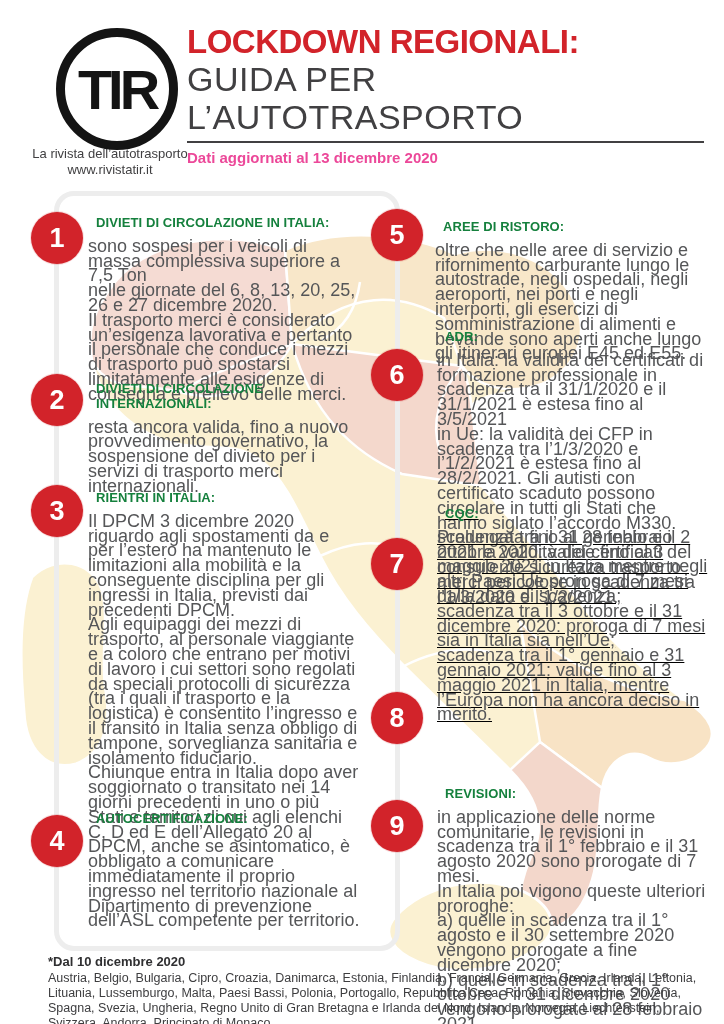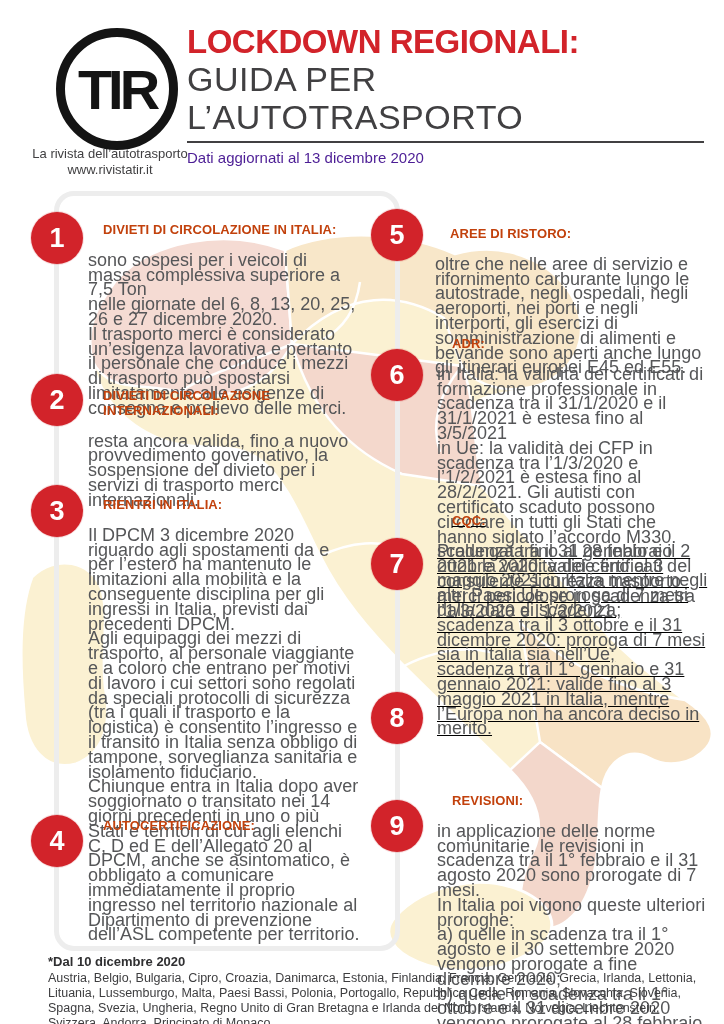--- a/index.html
+++ b/index.html
@@ -10,40 +10,40 @@
   .logo-circle{position:absolute;left:56px;top:28px;width:104px;height:104px;
         border:9px solid #141414;border-radius:50%;background:#fff;
         display:flex;align-items:center;justify-content:center;z-index:5;}
   .logo-circle span{font-size:56px;font-weight:800;letter-spacing:-4px;color:#141414;}
   .tagline{position:absolute;left:18px;top:146px;width:184px;text-align:center;
         font-size:13px;line-height:16px;color:#414042;z-index:5;}
   .title-block{position:absolute;left:187px;top:24px;width:517px;z-index:5;}
   .title-red{font-size:33px;font-weight:800;color:#d2232a;letter-spacing:-0.5px;line-height:36px;margin:0;}
   .title-gray{font-size:34px;font-weight:400;color:#414042;letter-spacing:0.5px;line-height:38px;margin:0;}
   .rule{height:2px;background:#414042;margin-top:5px;}
-  .updated{font-size:15px;color:#4c1d95;margin-top:6px;}
+  .updated{font-size:15px;color:#ec4899;margin-top:6px;font-weight:bold;}
 
   
   .italy-map{position:absolute;left:0;top:222px;width:724px;height:800px;z-index:1;}
 
   
   .frame{position:absolute;left:54px;top:191px;width:346px;height:760px;box-sizing:border-box;
         border:5px solid #ededed;border-radius:20px;z-index:2;}
 
   
   .circle{position:absolute;width:52px;height:52px;border-radius:50%;background:#d2232a;
         color:#fff;display:flex;align-items:center;justify-content:center;
         font-size:27px;font-weight:800;z-index:4;box-shadow:0 0 0 1px rgba(210,35,42,.15);}
   .c1{left:31px;top:212px;} .c2{left:31px;top:374px;} .c3{left:31px;top:485px;} .c4{left:31px;top:815px;}
   .c5{left:371px;top:209px;} .c6{left:371px;top:349px;} .c7{left:371px;top:538px;}
   .c8{left:371px;top:692px;} .c9{left:371px;top:800px;}
 
   
   .sec{position:absolute;width:272px;z-index:3;}
-  .sec h3{font-size:13px;font-weight:800;color:#c2410c;margin:15px;line-height:14.8px;letter-spacing:0.1px;}
+  .sec h3{font-size:13px;font-weight:800;color:#15803d;margin:8px;line-height:14.8px;letter-spacing:0.1px;}
   .sec p{font-size:18px;color:#555658;margin:2px 0 0;line-height:14.8px;white-space:pre-line;}
   .s1{left:88px;top:208px;} .s2{left:88px;top:374px;} .s3{left:88px;top:483px;} .s4{left:88px;top:804px;}
   .s5{left:435px;top:212px;} .s6{left:437px;top:322px;} .s7{left:437px;top:499px;text-decoration:underline;}
   .s8{left:437px;top:670px;} .s9{left:437px;top:779px;}
 
   
   .footnote{position:absolute;left:48px;top:954px;font-size:13px;font-weight:700;color:#2f2f31;z-index:3;}
   .countries{position:absolute;left:48px;top:971px;width:662px;font-size:12.5px;line-height:15px;
         color:#3d3d3f;z-index:3;}
 </style>

